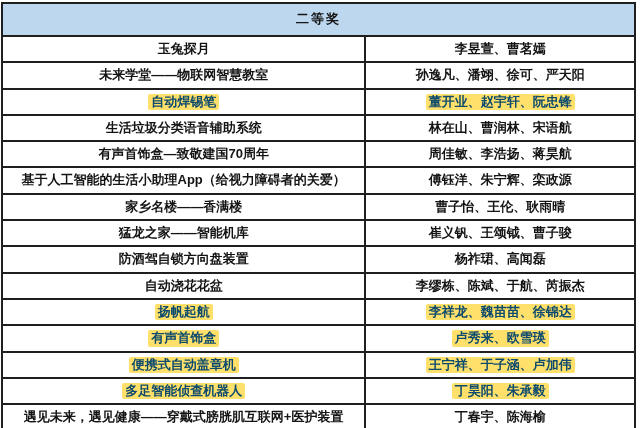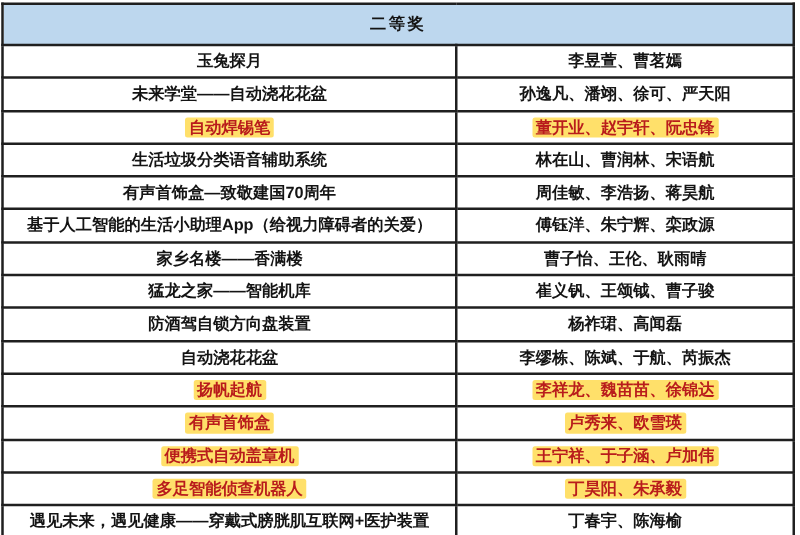--- a/index.html
+++ b/index.html
@@ -50,21 +50,21 @@
   }
   col.c-work  { width: 57.4%; }
   col.c-winner{ width: 42.6%; }
   td .cell-text {
     display: inline-block;
     padding: 1px 3px;
     border-radius: 2px;
   }
   tr.hl td .cell-text {
     background: #ffe06a;
-    color: #b91c1c;
+    color: #0c4a6e;
   }
 </style>
 </head>
 <body>
 
 <div class="award-table-wrap">
   <table class="award-table">
     <colgroup>
       <col class="c-work">
       <col class="c-winner">
@@ -73,21 +73,21 @@
       <tr>
         <th class="title-cell" colspan="2">二等奖</th>
       </tr>
     </thead>
     <tbody>
         <tr>
           <td><span class="cell-text">玉兔探月</span></td>
           <td><span class="cell-text">李昱萱、曹茗嫣</span></td>
         </tr>
         <tr>
-          <td><span class="cell-text">未来学堂——自动浇花花盆</span></td>
+          <td><span class="cell-text">未来学堂——物联网智慧教室</span></td>
           <td><span class="cell-text">孙逸凡、潘翊、徐可、严天阳</span></td>
         </tr>
         <tr class="hl">
           <td><span class="cell-text">自动焊锡笔</span></td>
           <td><span class="cell-text">董开业、赵宇轩、阮忠锋</span></td>
         </tr>
         <tr>
           <td><span class="cell-text">生活垃圾分类语音辅助系统</span></td>
           <td><span class="cell-text">林在山、曹润林、宋语航</span></td>
         </tr>

